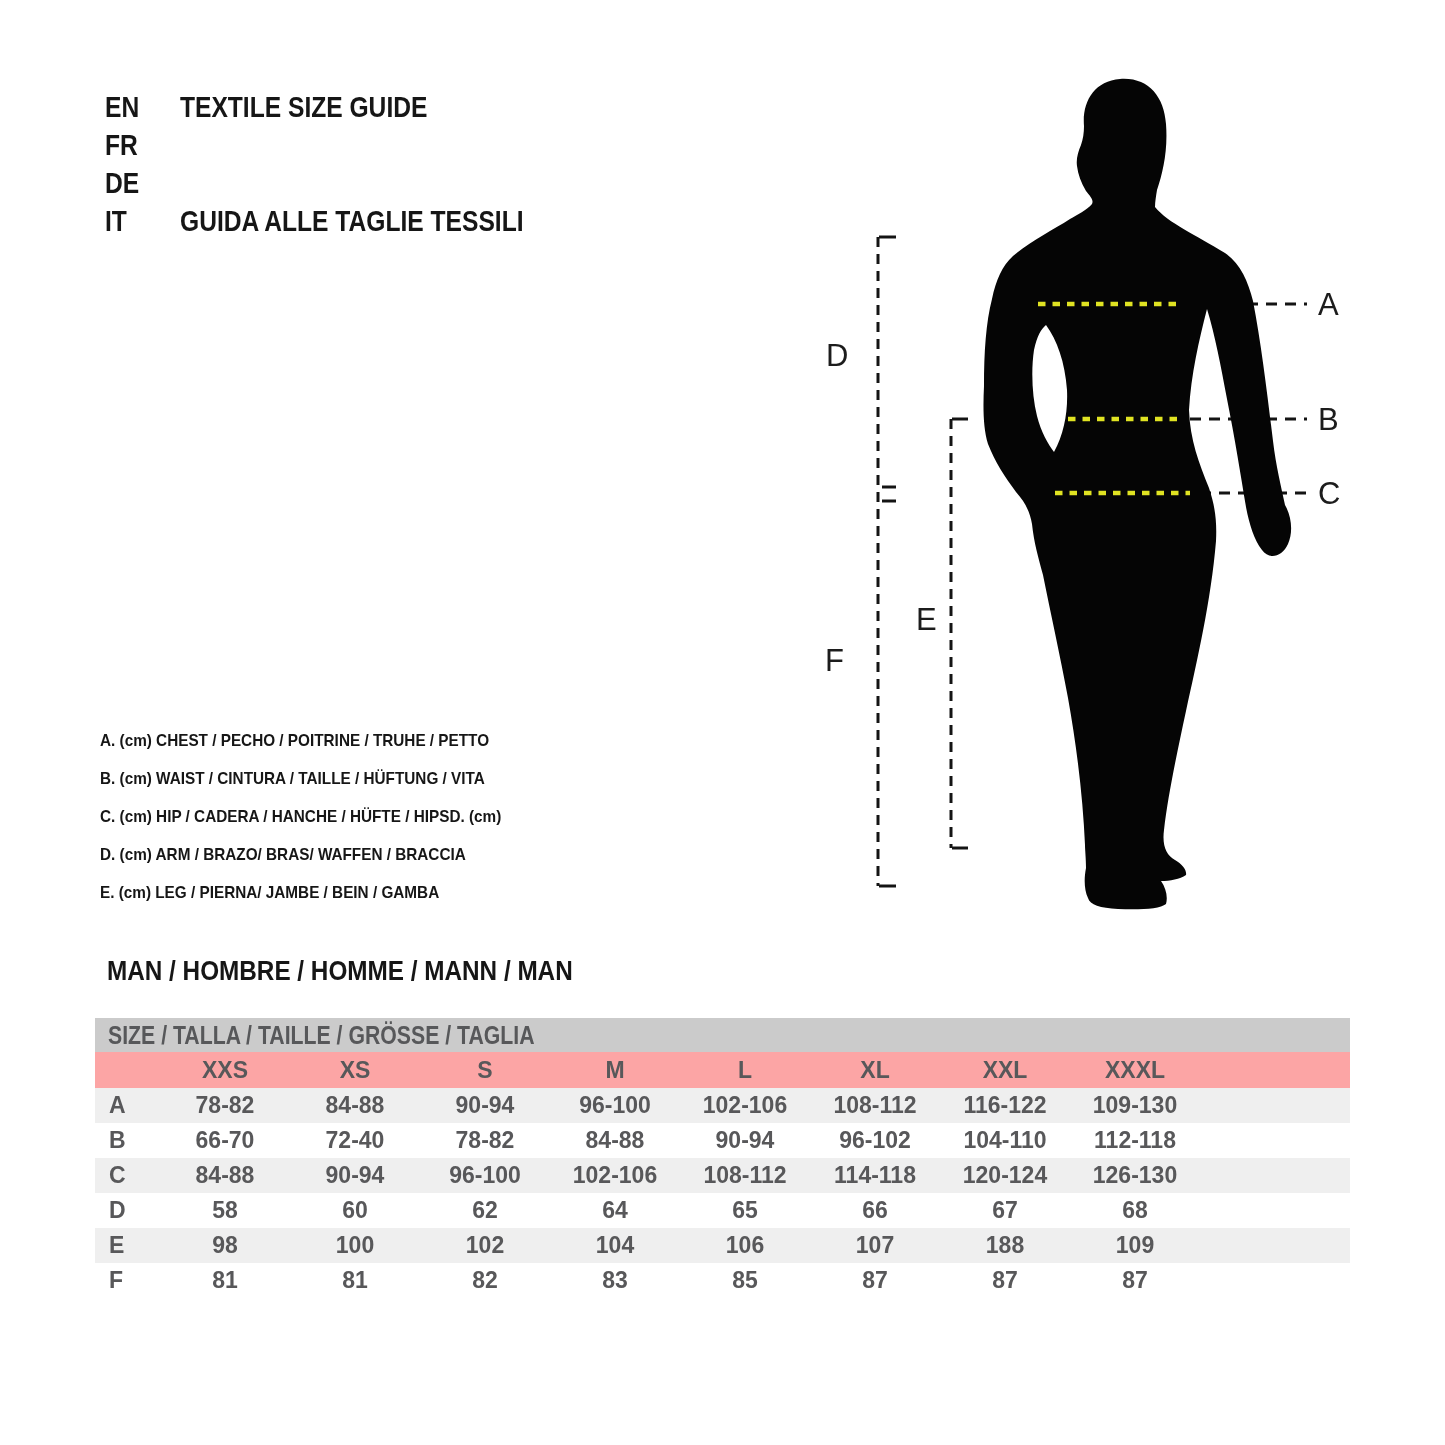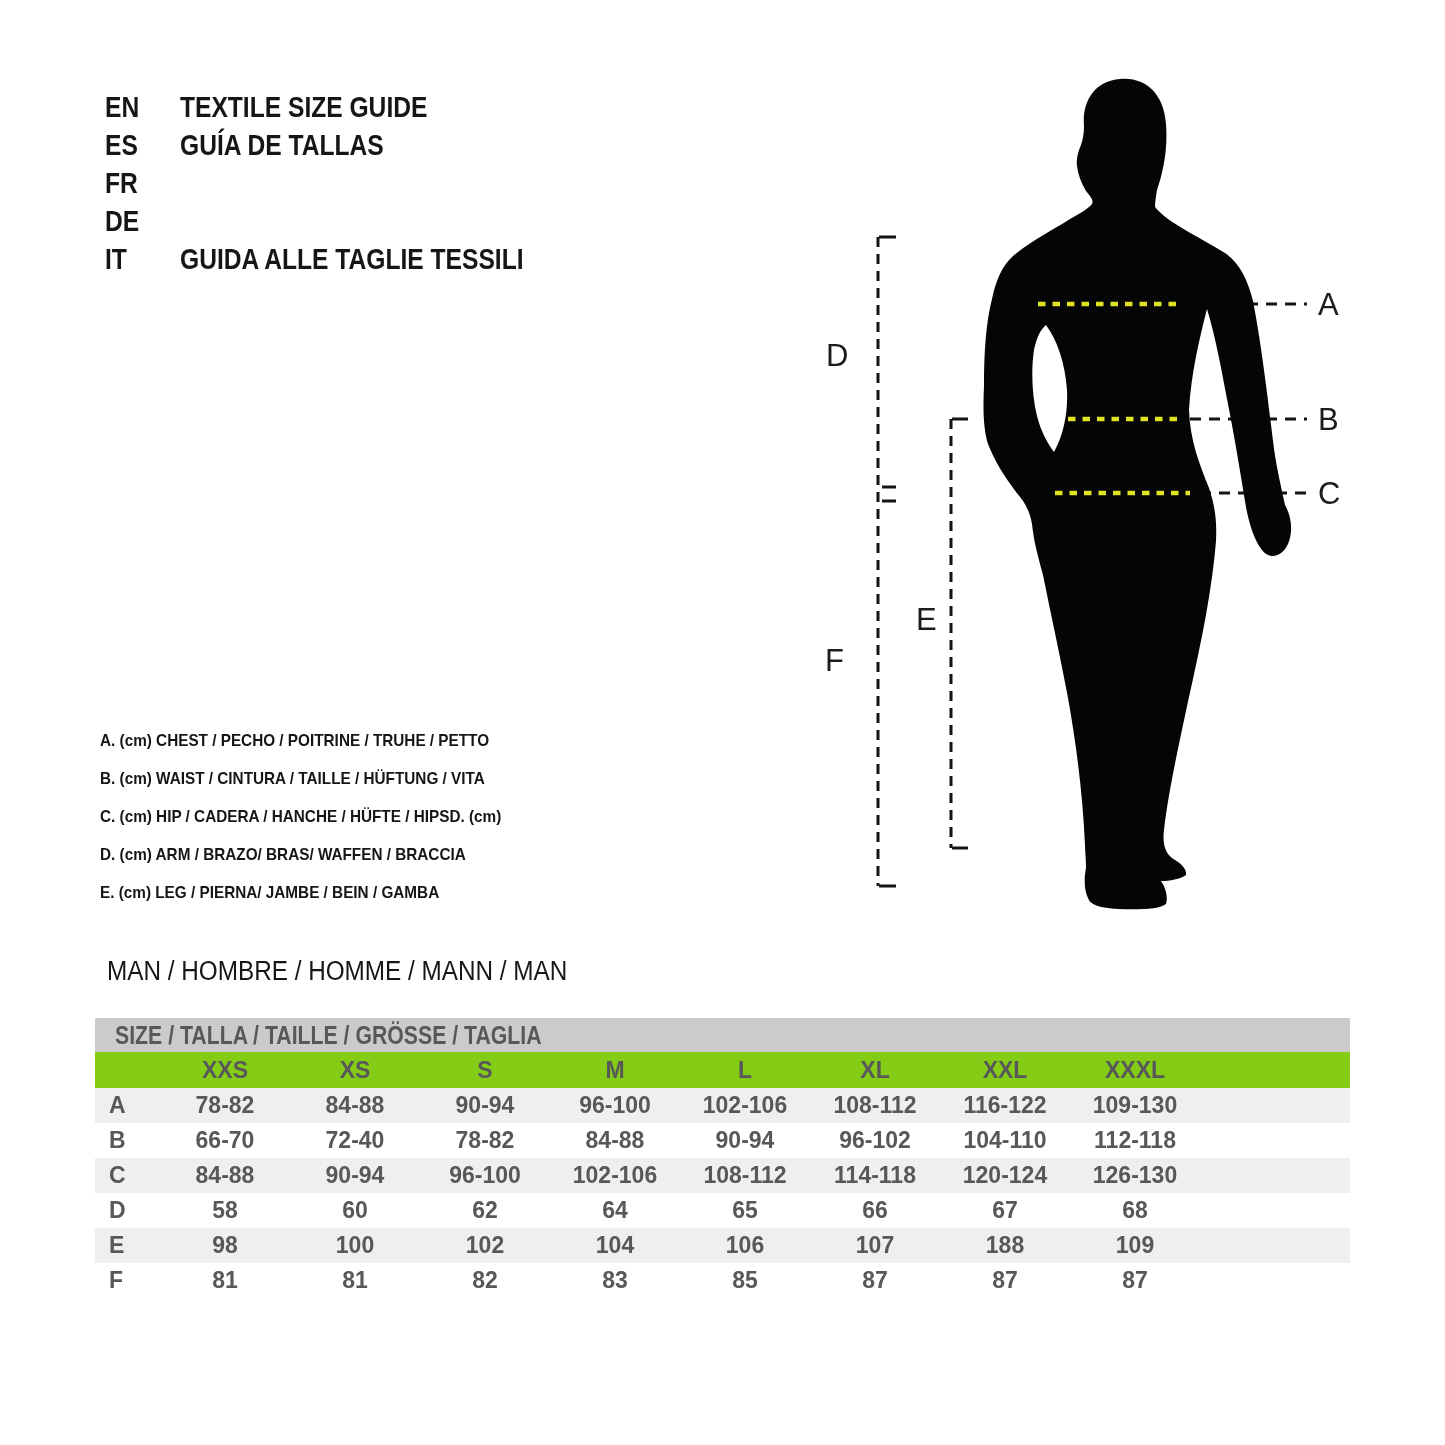--- a/index.html
+++ b/index.html
@@ -19,49 +19,45 @@
   
   .figure-wrap{position:absolute;left:815px;top:60px;width:575px;height:880px;}
   .figure-wrap svg{display:block;}
   .figure-wrap text{font-family:"Liberation Sans",sans-serif;font-size:31px;font-weight:400;fill:#1c1c1c;}
 
   
   .legend{position:absolute;left:100px;top:722px;}
   .legend-line{line-height:38px;font-size:17px;font-weight:700;color:#161616;}
 
   
-  .category-line{position:absolute;left:107px;top:952px;line-height:38px;font-size:27px;font-weight:400;color:#161616;}
+  .category-line{position:absolute;left:107px;top:952px;line-height:38px;font-size:27px;font-weight:700;color:#161616;}
 
   
   .size-table-wrap{position:absolute;left:95px;top:1018px;width:1255px;}
   .band{height:34px;line-height:34px;background:#cbcbcb;color:#57585a;
-        font-size:25px;font-weight:700;padding-left:20px;box-sizing:border-box;}
+        font-size:25px;font-weight:700;padding-left:13px;box-sizing:border-box;}
   table.sizes{border-collapse:collapse;table-layout:fixed;width:1255px;}
   table.sizes th,table.sizes td{
     padding:0;font-size:23px;font-weight:700;color:#58585a;text-align:center;
     height:35px;vertical-align:middle;
   }
-  table.sizes thead th{height:36px;background:#84cc16;}
+  table.sizes thead th{height:36px;background:#fca5a5;}
   table.sizes tbody tr:nth-child(odd){background:#efefef;}
   table.sizes tbody tr:nth-child(even){background:#ffffff;}
   table.sizes .row-label{text-align:left;padding-left:14px;}
 </style>
 </head>
 <body>
 
 <div class="page">
 
   <div class="lang-block">
       <div class="lang-row">
         <span class="code"><span class="cond82">EN</span></span>
         <span class="title"><span class="cond82">TEXTILE SIZE GUIDE</span></span>
-      </div>
-      <div class="lang-row">
-        <span class="code"><span class="cond82">ES</span></span>
-        <span class="title"><span class="cond82">GUÍA DE TALLAS</span></span>
       </div>
       <div class="lang-row">
         <span class="code"><span class="cond82">FR</span></span>
       </div>
       <div class="lang-row">
         <span class="code"><span class="cond82">DE</span></span>
       </div>
       <div class="lang-row">
         <span class="code"><span class="cond82">IT</span></span>
         <span class="title"><span class="cond82">GUIDA ALLE TAGLIE TESSILI</span></span>

